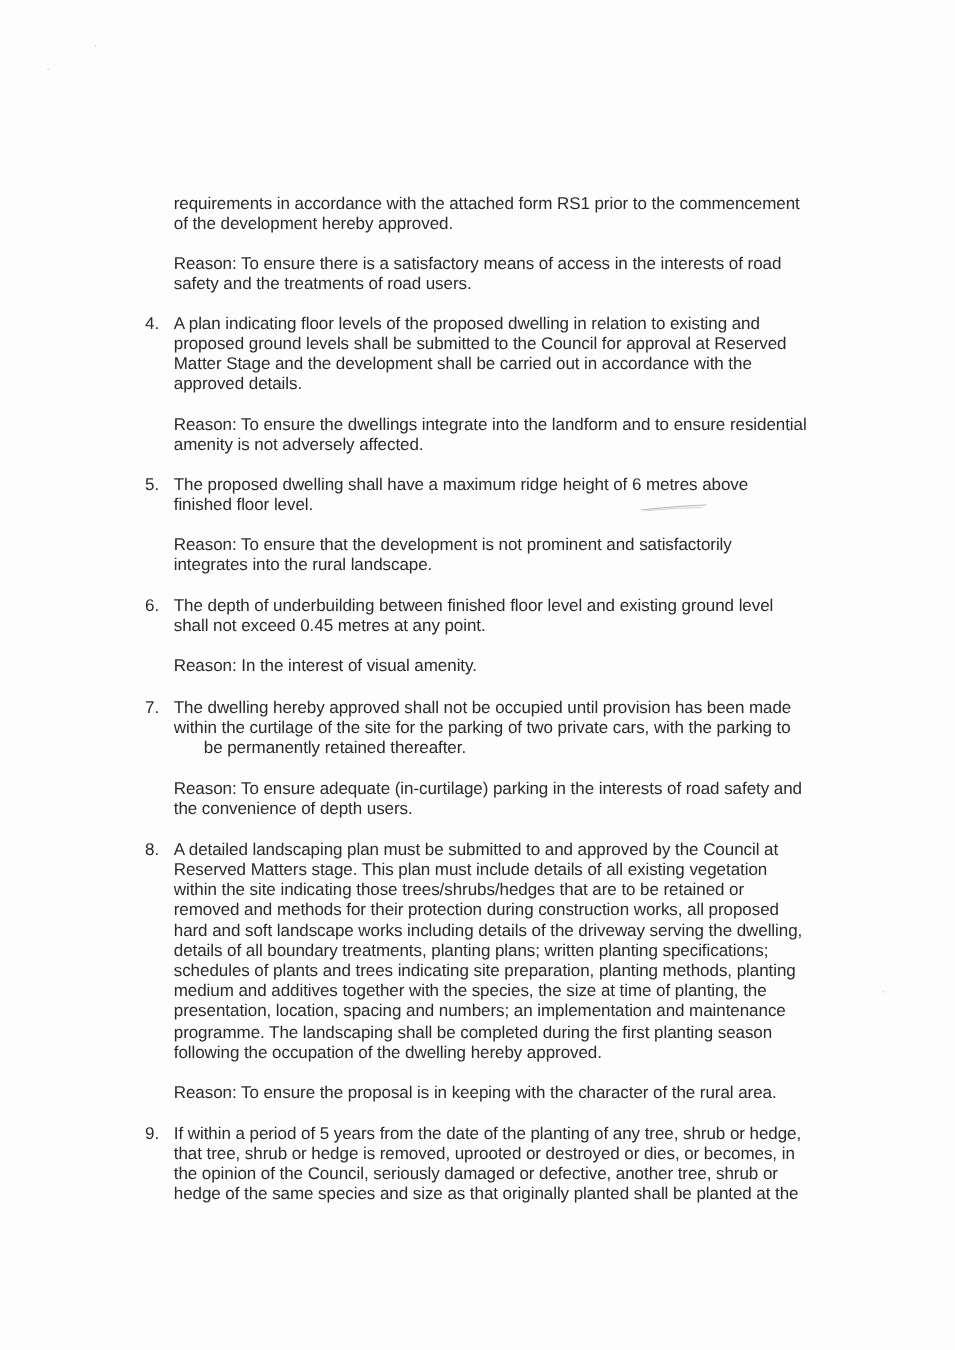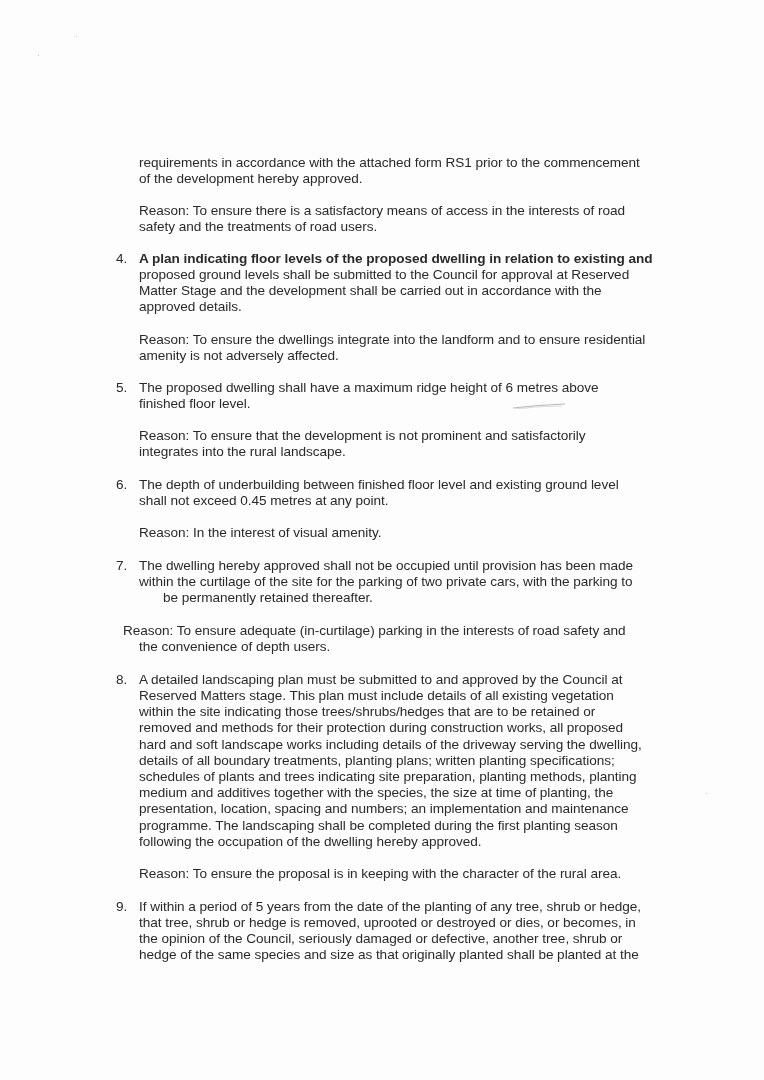--- a/index.html
+++ b/index.html
@@ -23,21 +23,21 @@
 
   <div>
     <div class="line" style="left:139px;top:155px;">requirements in accordance with the attached form RS1 prior to the commencement</div>
     <div class="line" style="left:139px;top:171px;">of the development hereby approved.</div>
     <div class="line" style="left:139px;top:203px;">Reason: To ensure there is a satisfactory means of access in the interests of road</div>
     <div class="line" style="left:139px;top:219px;">safety and the treatments of road users.</div>
   </div>
 
   <div>
     <div class="num" style="left:116px;top:251px;">4.</div>
-    <div class="line" style="left:139px;top:251px;font-weight:bold;">A plan indicating floor levels of the proposed dwelling in relation to existing and</div>
+    <div class="line" style="left:139px;top:251px;">A plan indicating floor levels of the proposed dwelling in relation to existing and</div>
     <div class="line" style="left:139px;top:267px;">proposed ground levels shall be submitted to the Council for approval at Reserved</div>
     <div class="line" style="left:139px;top:283px;">Matter Stage and the development shall be carried out in accordance with the</div>
     <div class="line" style="left:139px;top:299px;">approved details.</div>
     <div class="line" style="left:139px;top:332px;">Reason: To ensure the dwellings integrate into the landform and to ensure residential</div>
     <div class="line" style="left:139px;top:348px;">amenity is not adversely affected.</div>
   </div>
 
   <div>
     <div class="num" style="left:116px;top:380px;">5.</div>
     <div class="line" style="left:139px;top:380px;">The proposed dwelling shall have a maximum ridge height of 6 metres above</div>
@@ -55,21 +55,21 @@
     <div class="line" style="left:139px;top:477px;">The depth of underbuilding between finished floor level and existing ground level</div>
     <div class="line" style="left:139px;top:493px;">shall not exceed 0.45 metres at any point.</div>
     <div class="line" style="left:139px;top:525px;">Reason: In the interest of visual amenity.</div>
   </div>
 
   <div>
     <div class="num" style="left:116px;top:558px;">7.</div>
     <div class="line" style="left:139px;top:558px;">The dwelling hereby approved shall not be occupied until provision has been made</div>
     <div class="line" style="left:139px;top:574px;">within the curtilage of the site for the parking of two private cars, with the parking to</div>
     <div class="line" style="left:139px;top:590px;padding-left:24px;">be permanently retained thereafter.</div>
-    <div class="line" style="left:123px;top:623px;">Reason: To ensure adequate (in-curtilage) parking in the interests of road safety and</div>
+    <div class="line" style="left:139px;top:623px;">Reason: To ensure adequate (in-curtilage) parking in the interests of road safety and</div>
     <div class="line" style="left:139px;top:639px;">the convenience of depth users.</div>
   </div>
 
   <div>
     <div class="num" style="left:116px;top:672px;">8.</div>
     <div class="line" style="left:139px;top:672px;">A detailed landscaping plan must be submitted to and approved by the Council at</div>
     <div class="line" style="left:139px;top:688px;">Reserved Matters stage. This plan must include details of all existing vegetation</div>
     <div class="line" style="left:139px;top:704px;">within the site indicating those trees/shrubs/hedges that are to be retained or</div>
     <div class="line" style="left:139px;top:720px;">removed and methods for their protection during construction works, all proposed</div>
     <div class="line" style="left:139px;top:737px;">hard and soft landscape works including details of the driveway serving the dwelling,</div>

